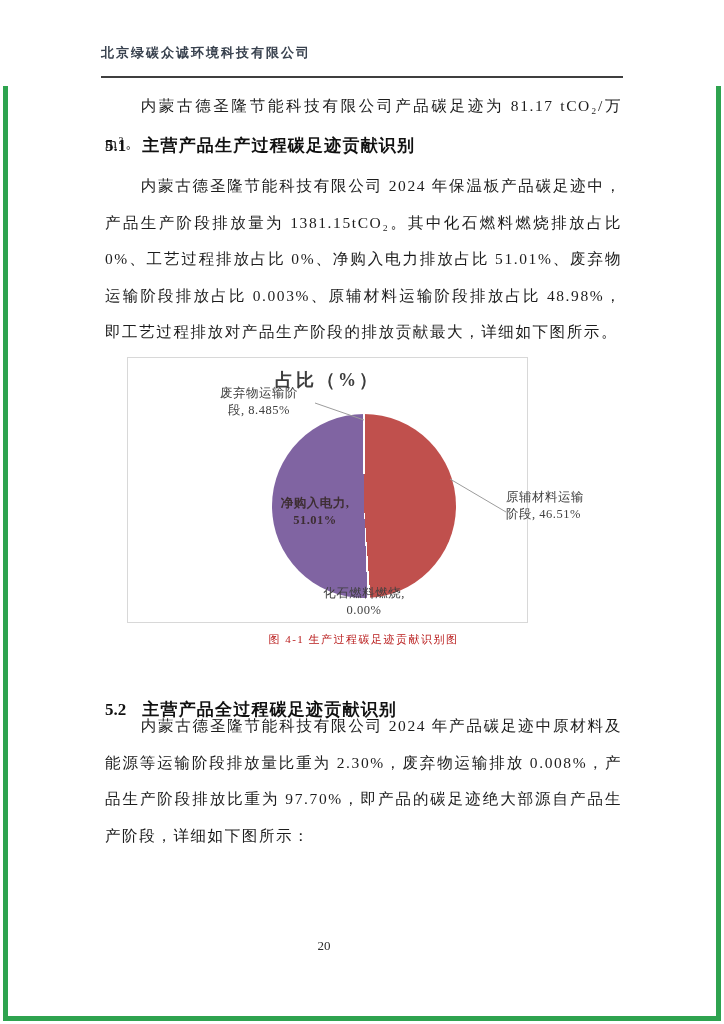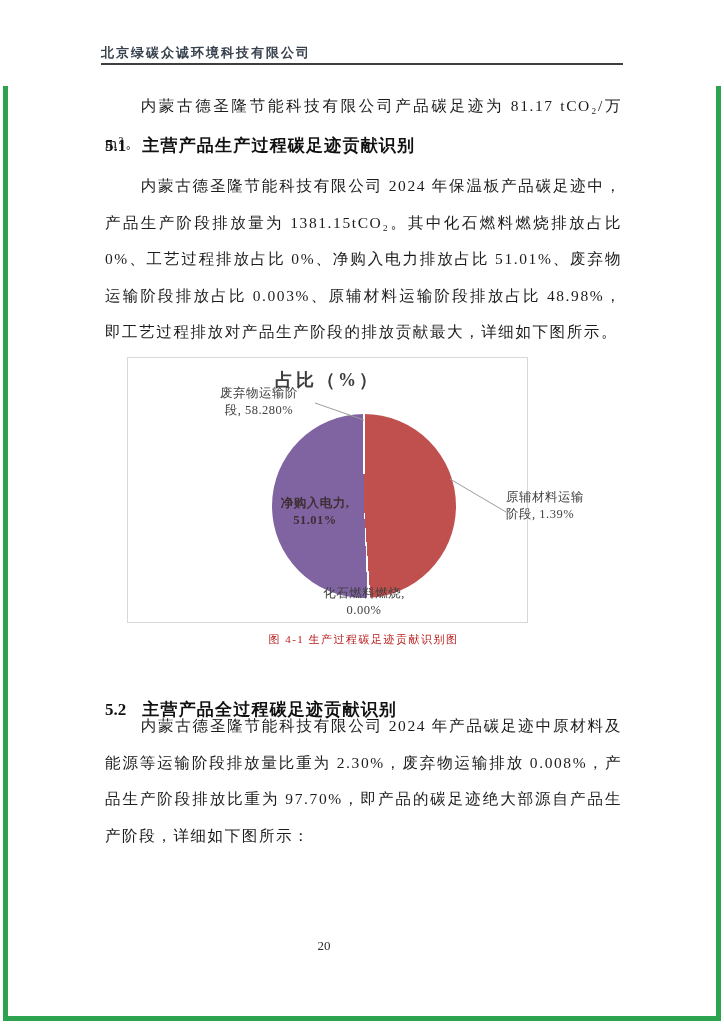--- a/index.html
+++ b/index.html
@@ -7,21 +7,21 @@
   body { position:relative; font-family:"Liberation Serif","DejaVu Serif",serif; color:#1f1f1f; }
 
   
   .frame-left  { position:absolute; left:3px;  top:86px; bottom:3px; width:5px; background:#2ea34f; }
   .frame-right { position:absolute; right:3px; top:86px; bottom:3px; width:5px; background:#2ea34f; }
   .frame-bottom{ position:absolute; left:3px; right:3px; bottom:3px; height:5px; background:#2ea34f; }
 
   
   .header { position:absolute; left:101px; top:44px; width:522px;
             display:flex; align-items:flex-end;
-            border-bottom:2px solid #3f3f3f; padding-bottom:1px; }
+            border-bottom:2px solid #3f3f3f; padding-bottom:14px; }
   .header .company { font-size:13px; letter-spacing:2px; color:#39424f; font-weight:600; }
   .header .doc-no  { font-size:13.5px; font-weight:bold; color:#242424; letter-spacing:.4px; }
 
   
   .para { position:absolute; left:105px; width:517px; font-size:15.5px; line-height:36.5px;
           letter-spacing:1.6px; text-align:justify; text-align-last:left; color:#1c1c1c; }
   .para.indent { text-indent:2.3em; }
   .p-intro { top:88px; }
   .h-sec { position:absolute; left:105px; font-size:17px; font-weight:bold; color:#111;
            letter-spacing:1.2px; }
@@ -71,23 +71,23 @@
   <div class="chart-title">占比（%）</div>
 
   <div class="pie" style="background: conic-gradient(rgb(255, 255, 255) 0deg, rgb(255, 255, 255) 0.9deg, rgb(192, 80, 77) 0.9deg, rgb(192, 80, 77) 176.028deg, rgb(255, 255, 255) 176.028deg, rgb(255, 255, 255) 177.828deg, rgb(128, 100, 162) 177.828deg, rgb(128, 100, 162) 359.1deg, rgb(255, 255, 255) 359.1deg, rgb(255, 255, 255) 360deg);"></div>
 
   <svg class="leader-svg">
     <line x1="187" y1="45" x2="236" y2="62" stroke="#9c9c9c" stroke-width="1"></line>
     <line x1="378" y1="154" x2="322" y2="121" stroke="#9c9c9c" stroke-width="1"></line>
   </svg>
 
   <div class="pie-label lbl-waste">废弃物运输阶
-段, 58.280%</div>
+段, 8.485%</div>
   <div class="pie-label lbl-raw">原辅材料运输
-阶段, 1.39%</div>
+阶段, 46.51%</div>
   <div class="pie-label lbl-fossil">化石燃料燃烧,
 0.00%</div>
   <div class="pie-label lbl-elec">净购入电力,
 51.01%</div>
 </div>
 
 <div class="fig-caption">图 4-1 生产过程碳足迹贡献识别图</div>
 
 <h2 class="h-sec h-52"><span class="num">5.2</span><span>主营产品全过程碳足迹贡献识别</span></h2>
 <p class="para indent p-52">内蒙古德圣隆节能科技有限公司 2024 年产品碳足迹中原材料及能源等运输阶段排放量比重为 2.30%，废弃物运输排放 0.008%，产品生产阶段排放比重为 97.70%，即产品的碳足迹绝大部源自产品生产阶段，详细如下图所示：</p>

